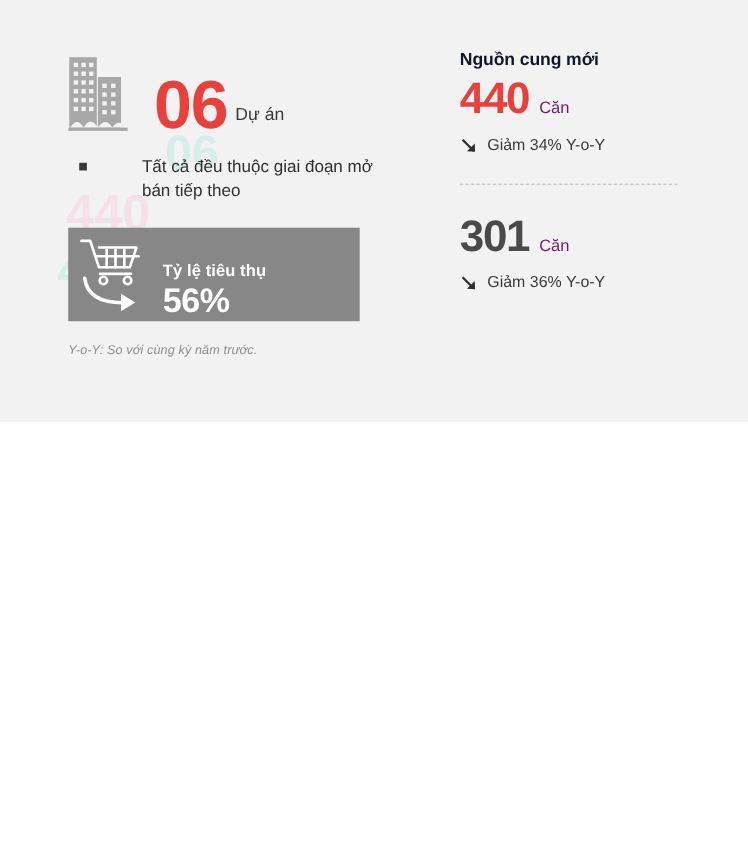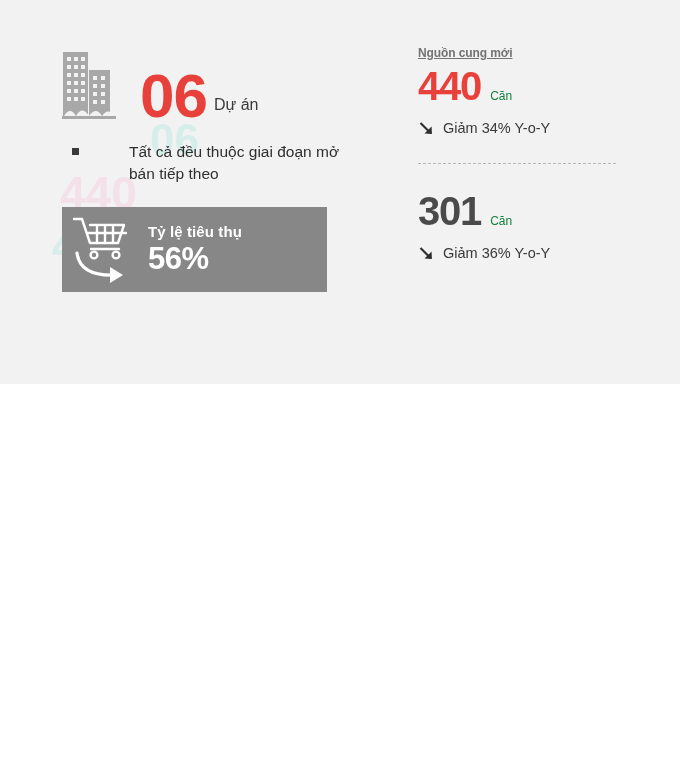--- a/index.html
+++ b/index.html
@@ -63,21 +63,21 @@
     line-height: 1.42;
     margin-left: 12px;
     max-width: 230px;
   }
 
   .gray-box {
     margin-top: 22px;
     width: 265px; height: 85px;
     background: #878787;
     display: flex;
-    align-items: center;
+    align-items: flex-end;
     position: relative;
     overflow: hidden;
   }
   .cart-wrap {
     width: 86px; flex: 0 0 86px;
     display: flex; align-items: center; justify-content: center;
     position: relative;
     height: 100%;
   }
   .cart-svg { width: 76px; height: 74px; }
@@ -93,41 +93,40 @@
     letter-spacing: 0.1px;
   }
 
   
   .top-right {
     flex: 1;
     padding: 46px 0 0 28px;
     position: relative;
   }
   .stat-title {
-    font-size: 12px;
-    font-weight: bold;
-    color: #737373;
+    font-size: 16px;
+    font-weight: bold;
+    color: #0f172a;
     letter-spacing: -0.1px;
-    text-decoration: underline;
   }
   .stat-numrow {
     display: flex; align-items: flex-end;
     margin-top: 6px;
   }
   .stat-num {
     font-size: 40px;
     font-weight: bold;
     line-height: 1;
     letter-spacing: -1.2px;
   }
   .stat-num.red { color: #e8413c; }
   .stat-num.dark { color: #4a4a4a; }
   .stat-unit {
-    font-size: 12px;
-    color: #15803d;
+    font-size: 15px;
+    color: #701a75;
     margin-left: 9px;
     position: relative;
     top: -3px;
   }
   .stat-delta {
     display: flex; 
     margin-top: 14px;
   }
   .arrow-dl { width: 17px; height: 17px; flex: 0 0 17px; }
   .stat-delta-text {
@@ -236,20 +235,21 @@
           <path d="M10 40 Q13 64 50 62" fill="none" stroke="#ffffff" stroke-width="3.2" stroke-linecap="round"></path>
           <path d="M43 54 L56 62 L43 70 Z" fill="#ffffff"></path>
         </svg>
       </span>
       <span class="gray-text">
         <span class="gray-label" style="display:block">Tỷ lệ tiêu thụ</span>
         <span class="gray-value" style="display:block">56%</span>
       </span>
     </div>
 
+    <div class="footnote">Y-o-Y: So với cùng kỳ năm trước.</div>
   </div>
 
   <div class="top-right">
 
     <div>
       <div class="stat-title">Nguồn cung mới</div>
       <div class="stat-numrow">
         <span class="stat-num red">440</span>
         <span class="stat-unit">Căn</span>
       </div>

